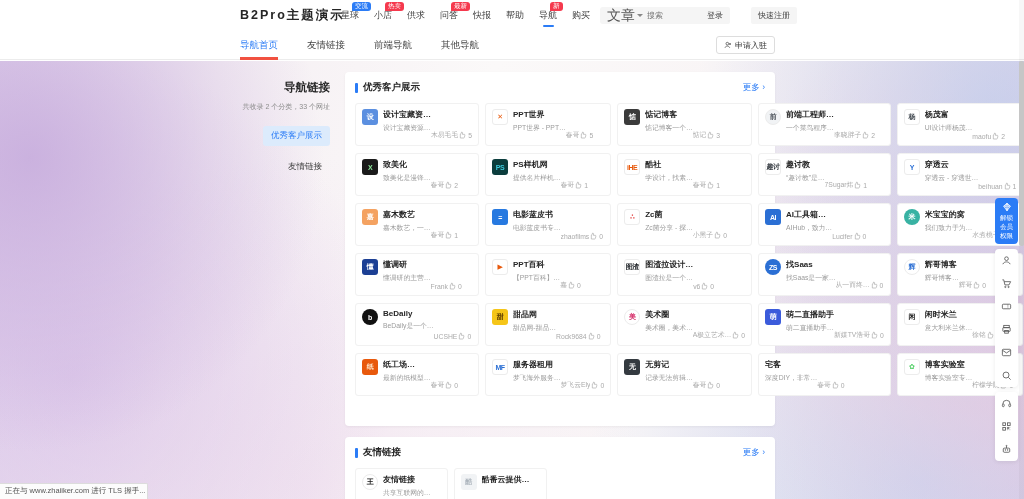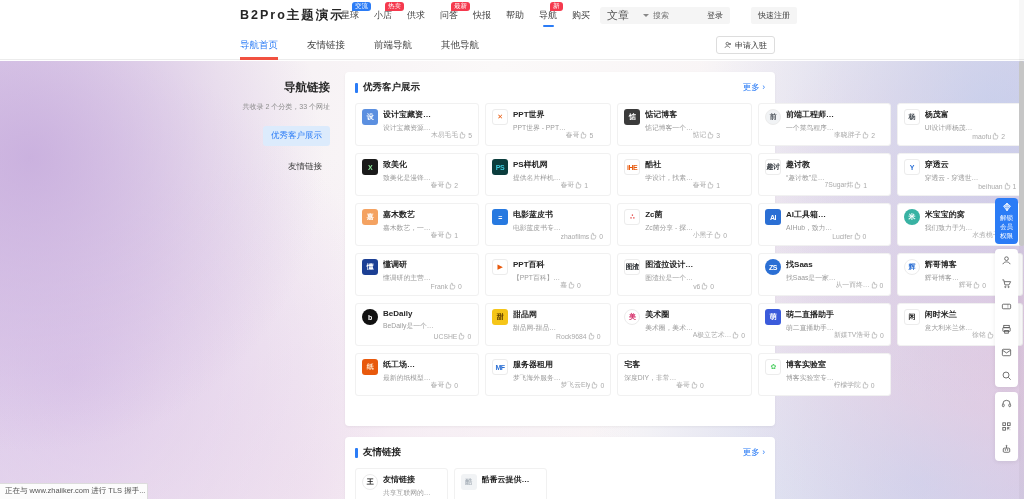--- a/index.html
+++ b/index.html
@@ -12,21 +12,21 @@
   .logo { position:absolute; left:240px; top:0; line-height:30px; font-size:12.5px; font-weight:700;
     letter-spacing:2px; color:#262626; }
   .top-nav { position:absolute; left:341px; top:0; height:30px; display:flex; align-items:center; gap:15px; }
   .nav-item { position:relative; font-size:9px; color:#404040; cursor:pointer; }
   .nav-badge { position:absolute; top:-7px; left:11px; font-size:6.5px; line-height:1; color:#fff;
     padding:1.5px 3px; border-radius:3px 3px 3px 0; white-space:nowrap; }
   .nav-item.active::after { content:""; position:absolute; left:4px; bottom:-5px; width:11px; height:2px;
     background:var(--primary); border-radius:1px; }
   .search-group { position:absolute; left:600px; top:7px; width:112px; height:17px; background:#f5f5f5;
     border-radius:3px; display:flex; align-items:center; }
-  .search-cat { font-size:11px; color:#555; padding:0 4px 0 7px; display:flex; align-items:center; gap:14px; cursor:pointer;text-align:center; }
+  .search-cat { font-size:14px; color:#555; padding:0 4px 0 7px; display:flex; align-items:center; gap:2px; cursor:pointer;text-align:center; }
   .chev { width:0; height:0; border-left:3px solid transparent; border-right:3px solid transparent; border-top:3.5px solid #888; }
   .search-input { flex:1; min-width:0; border:none; background:transparent; font-size:8px; color:#333; outline:none; }
   .search-btn { width:18px; height:17px; display:flex; align-items:center; justify-content:center; cursor:pointer; }
   .hbtn { position:absolute; top:7px; height:17px; background:#f5f5f5; border-radius:2px; font-size:8px;
     color:#444; line-height:17px; padding:0 7px; cursor:pointer; white-space:nowrap; }
   .hbtn.login { left:700px;text-align:center; }
   .hbtn.register { left:751px; }
 
   
   .subnav { position:absolute; top:30px; left:0; width:1024px; height:30px; background:#fff;
@@ -676,20 +676,38 @@
       <span class="clikes">
         <svg width="8" height="8" viewBox="0 0 24 24" fill="none" stroke="#aaa" stroke-width="2">
               <path d="M7 10v11M7 11l4-8c1.5 0 2.5 1 2.5 2.5L13 10h6c1 0 2 1 1.7 2.2l-1.6 7C18.9 20.3 18 21 17 21H7"></path>
             </svg>
         <span class="clikes-n">0</span>
       </span>
     </div>
   </div>
       <div class="card">
     <div class="card-top">
+      <div class="cicon" style="background: rgb(52, 58, 64); color: rgb(255, 255, 255);">无</div>
+      <div class="ctext">
+        <div class="ctitle">无剪记</div>
+        <div class="cdesc">记录无法剪辑…</div>
+      </div>
+    </div>
+    <div class="card-foot">
+      <span class="cauthor">春哥</span>
+      <span class="clikes">
+        <svg width="8" height="8" viewBox="0 0 24 24" fill="none" stroke="#aaa" stroke-width="2">
+              <path d="M7 10v11M7 11l4-8c1.5 0 2.5 1 2.5 2.5L13 10h6c1 0 2 1 1.7 2.2l-1.6 7C18.9 20.3 18 21 17 21H7"></path>
+            </svg>
+        <span class="clikes-n">0</span>
+      </span>
+    </div>
+  </div>
+      <div class="card">
+    <div class="card-top">
 
       <div class="ctext">
         <div class="ctitle">宅客</div>
         <div class="cdesc">深度DIY，非常…</div>
       </div>
     </div>
     <div class="card-foot">
       <span class="cauthor">春哥</span>
       <span class="clikes">
         <svg width="8" height="8" viewBox="0 0 24 24" fill="none" stroke="#aaa" stroke-width="2">

